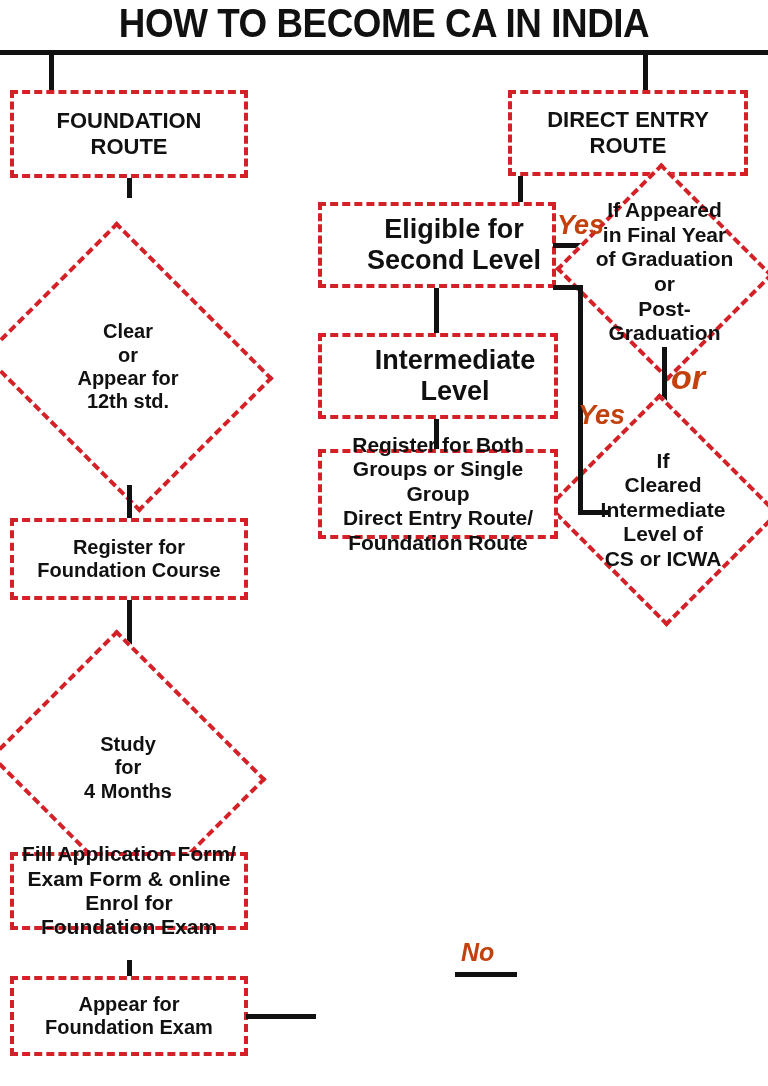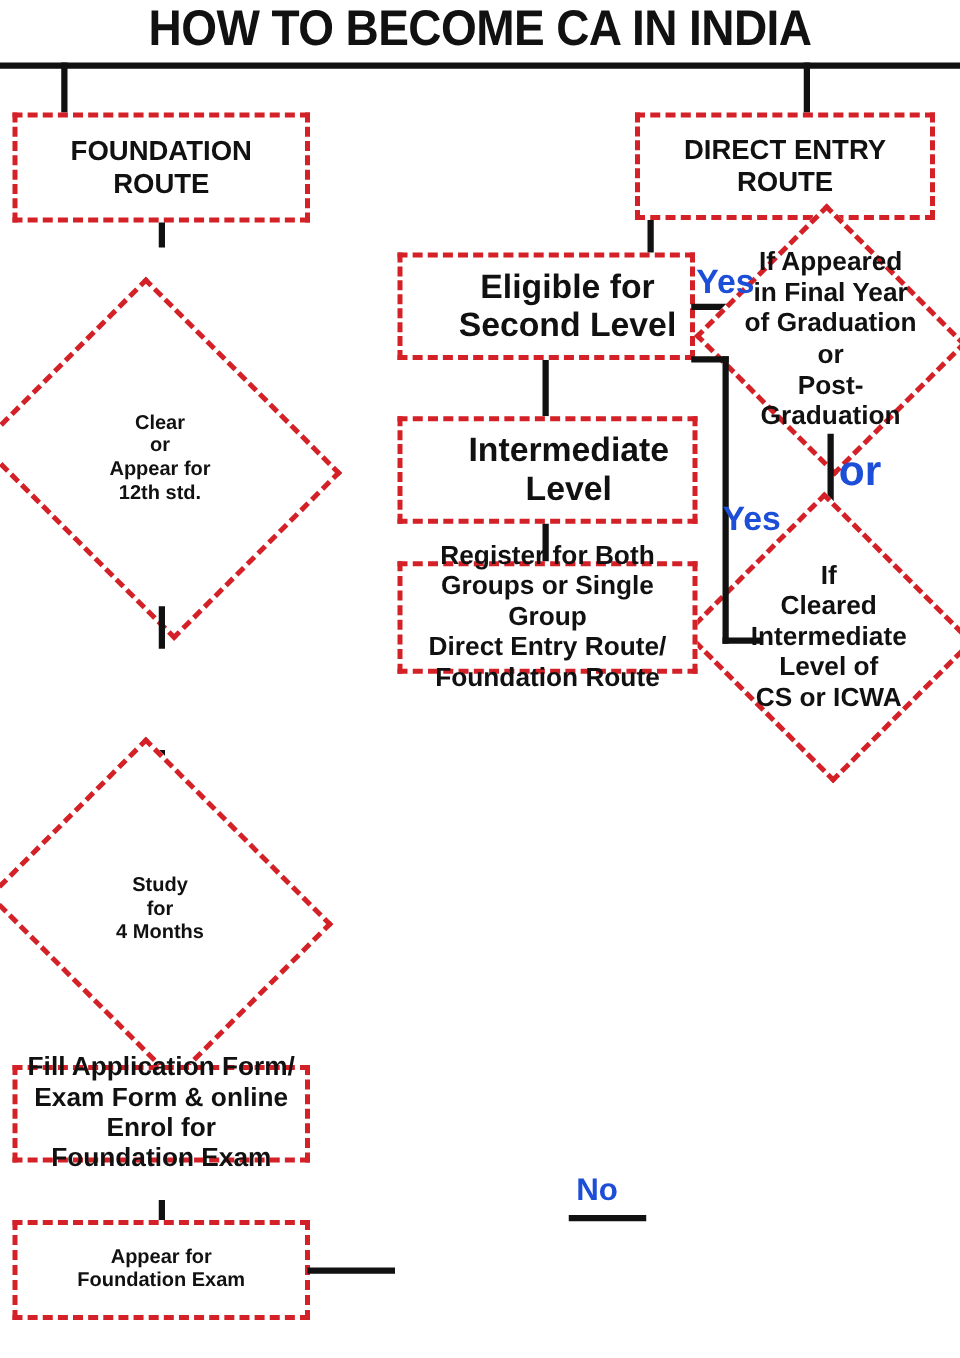--- a/index.html
+++ b/index.html
@@ -59,21 +59,21 @@
     text-align: center;
     color: #111111;
     font-weight: bold;
     line-height: 1.16;
     padding: 2px 6px;
   }
   .box .txt { display: block; width: 100%; white-space: pre-line; }
 
   .t-xl { font-size: 22px; }
   .t-lg { font-size: 27px; padding-left: 40px; }
-  .t-md { font-size: 16px; }
+  .t-md { font-size: 20px; }
   .t-sm { font-size: 21px; }
 
   
   .diamond {
     position: absolute;
     background: #ffffff;
   }
   .diamond .shape {
     position: absolute;
     left: 0; top: 0;
@@ -94,24 +94,25 @@
     color: #111111;
     font-weight: bold;
     line-height: 1.17;
     white-space: pre-line;
     z-index: 3;
   }
 
   
   .edge-label {
     position: absolute;
-    color: #1d4ed8;
+    color: #c2410c;
     font-weight: bold;
     white-space: nowrap;
     z-index: 4;
+    font-style: italic;
   }
   .el-yes  { font-size: 27px; }
   .el-no   { font-size: 25px; }
   .el-or   { font-size: 34px; }
 </style>
 </head>
 <body>
 
 <div id="canvas">
 
@@ -137,23 +138,27 @@
 
   <div class="diamond" style="left:17px; top:272px; width:222px; height:190px;">
     <div class="shape"></div>
     <div class="dlabel t-md">Clear
 or
 Appear for
 12th std.</div>
   </div>
   <div class="vline" style="left:127px; top:485px; height:34px;"></div>
 
+  <div class="box t-md" style="left:10px; top:518px; width:238px; height:82px;">
+    <span class="txt">Register for
+Foundation Course</span>
+  </div>
   <div class="vline" style="left:127px; top:600px; height:48px;"></div>
 
-  <div class="diamond" style="left:22px; top:638px; width:212px; height:180px;">
+  <div class="diamond" style="left:22px; top:678px; width:212px; height:180px;">
     <div class="shape"></div>
     <div class="dlabel t-md">Study
 for
 4 Months</div>
   </div>
   <div class="vline" style="left:127px; top:860px; height:28px;"></div>
 
   <div class="box t-sm" style="left:10px; top:852px; width:238px; height:78px;">
     <span class="txt">Fill Application Form/
 Exam Form &amp; online Enrol for

